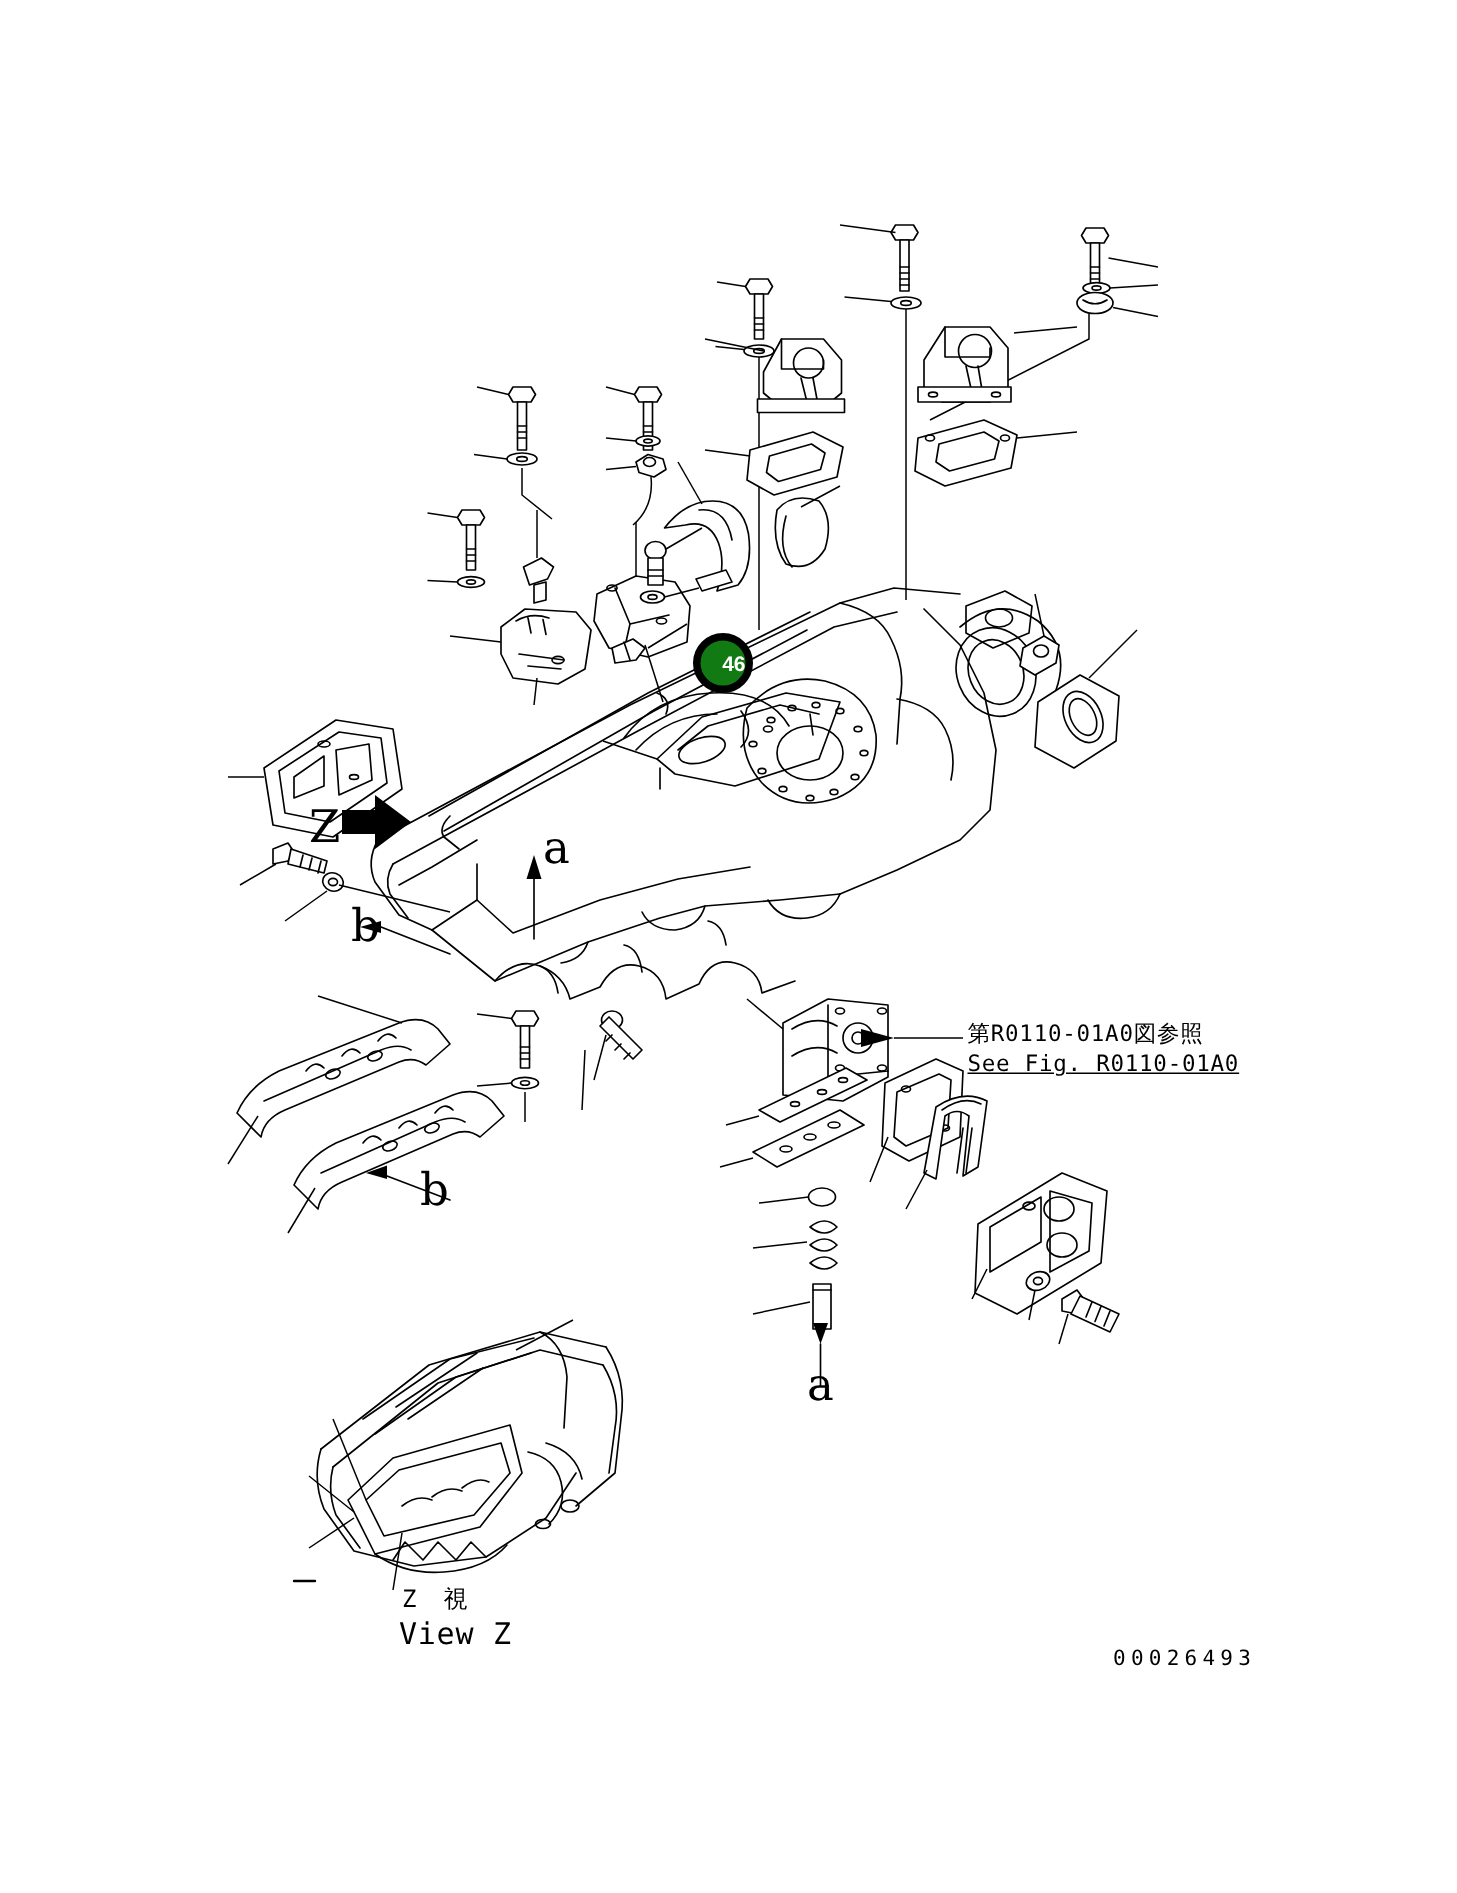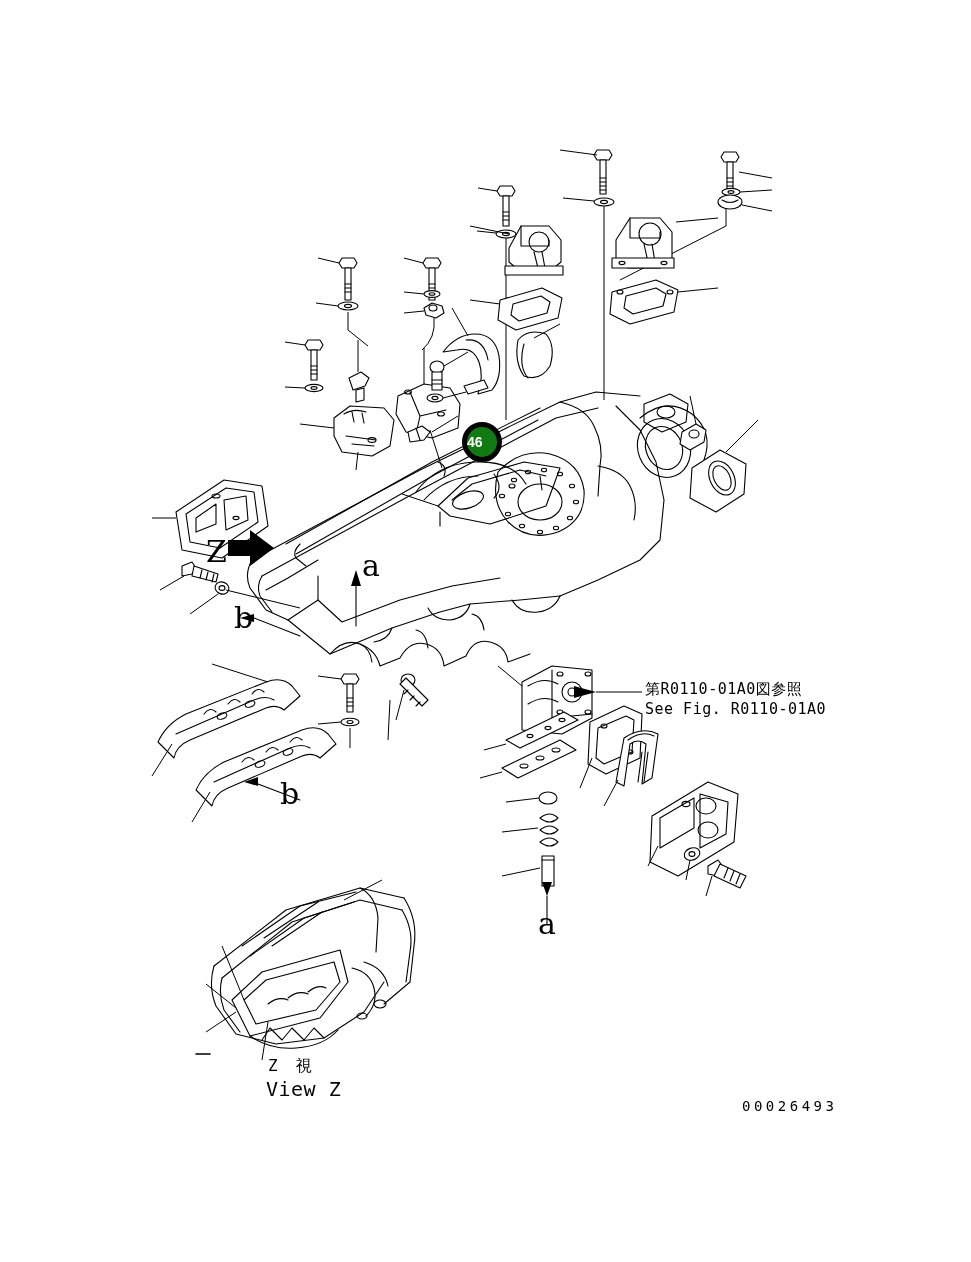--- a/index.html
+++ b/index.html
@@ -9,21 +9,21 @@
   svg.art{position:absolute;left:0;top:0;width:971px;height:1262px;}
   .ln{fill:none;stroke:#000;stroke-width:1.1;stroke-linecap:round;stroke-linejoin:round;}
   .ln2{fill:none;stroke:#000;stroke-width:1.6;stroke-linecap:round;stroke-linejoin:round;}
   .lead{fill:none;stroke:#000;stroke-width:1.0;}
   .fillw{fill:#ffffff;stroke:#000;stroke-width:1.1;stroke-linejoin:round;}
   .fillk{fill:#000;stroke:none;}
   .txt{position:absolute;white-space:pre;color:#000;}
   .mono{font-family:"DejaVu Sans Mono","Liberation Mono",monospace;}
   .callout{position:absolute;font-family:"DejaVu Serif",serif;color:#000;}
   .marker{position:absolute;border-radius:50%;display:flex;
-          align-items:center;justify-content:flex-start;
+          align-items:center;justify-content:flex-end;
           font-family:"Liberation Sans",sans-serif;font-weight:bold;}
 </style>
 </head>
 <body>
 
 <div id="sheet">
 
 <svg class="art" viewBox="0 0 971 1262">
 
   <g>
@@ -520,20 +520,20 @@
   <span>a</span>
 </div>
 <div class="callout" style="left:234px;top:600px;font-size:30px;">
   <span>b</span>
 </div>
 <div class="callout" style="left:280px;top:776px;font-size:30px;">
   <span>b</span>
 </div>
 
 <div class="txt mono" style="left:645px;top:680px;font-size:15px;letter-spacing:0.5px;text-align:center;">第R0110-01A0図参照</div>
-<div class="txt mono" style="left:645px;top:700px;font-size:15px;letter-spacing:0.5px;">See Fig. R0110-01A0</div>
+<div class="txt mono" style="left:645px;top:700px;font-size:15px;letter-spacing:0.5px;text-decoration:underline;">See Fig. R0110-01A0</div>
 
 <div class="txt mono" style="left:268px;top:1056px;font-size:16px;letter-spacing:1px;text-align:right;">Z　視</div>
 <div class="txt mono" style="left:266px;top:1077px;font-size:20px;letter-spacing:0.5px;">View Z</div>
 
 <div class="txt mono" style="left:742px;top:1098px;font-size:14px;letter-spacing:3.5px;text-align:right;">00026493</div>
 
 </div>
 
 </body></html>

